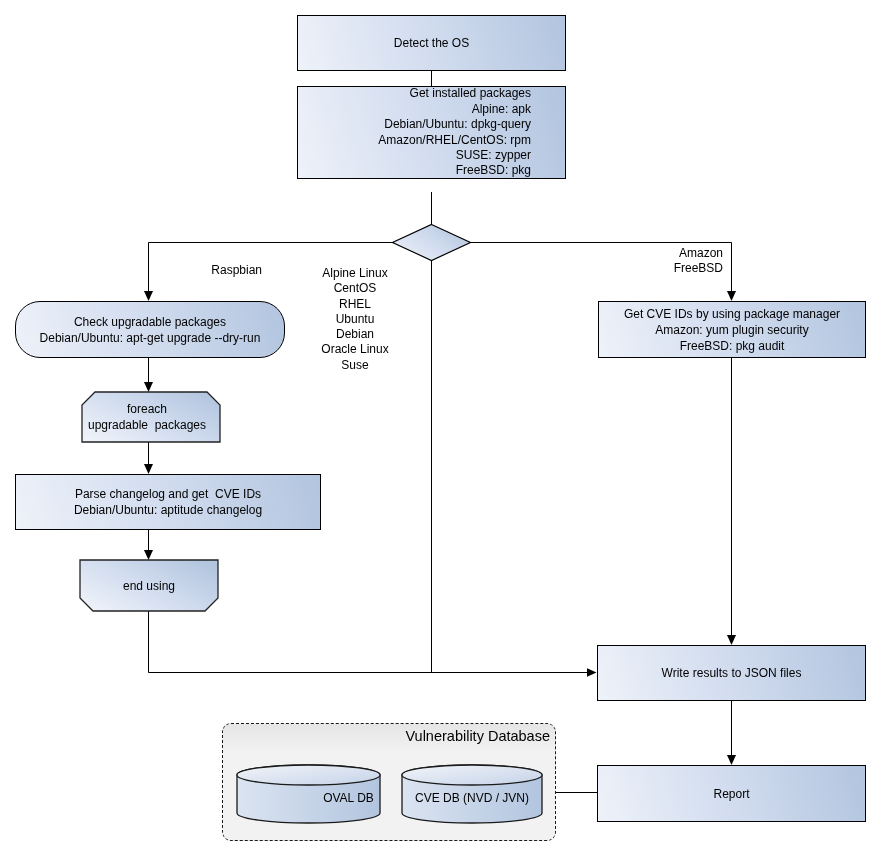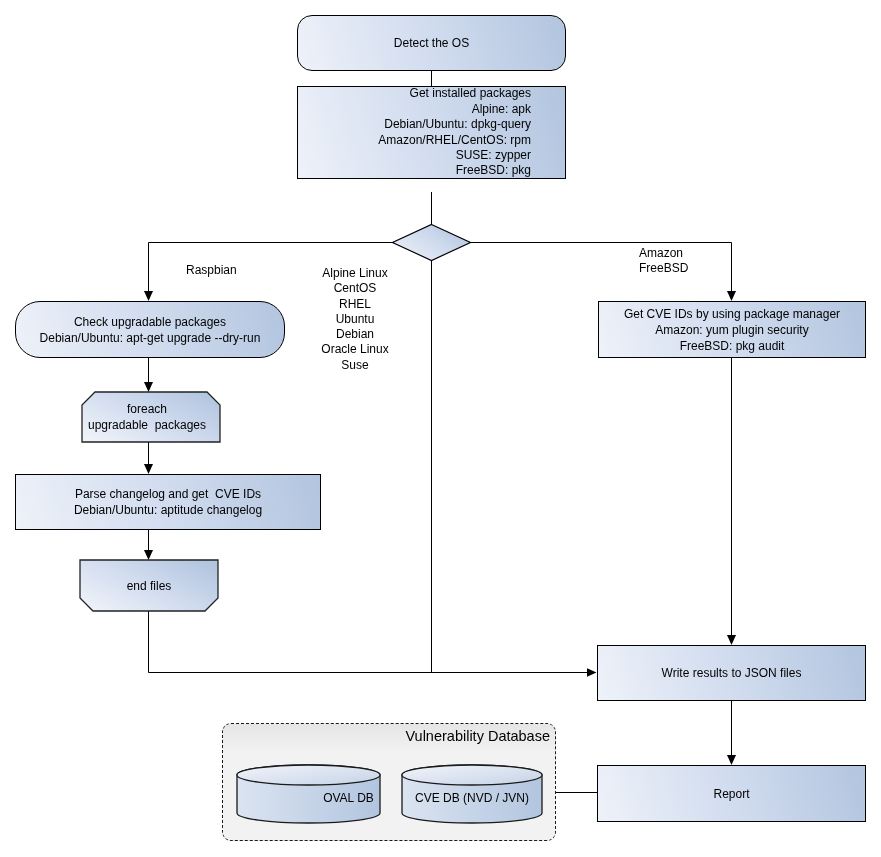--- a/index.html
+++ b/index.html
@@ -17,21 +17,21 @@
   }
   .node .tline{white-space:pre;}
   .node.right-text{align-items:flex-end;text-align:right;padding-right:34px;line-height:15.4px;}
   .shape-label{
     position:absolute;z-index:4;display:flex;flex-direction:column;
     justify-content:center;align-items:center;font-size:12px;line-height:16px;
     text-align:center;pointer-events:none;
   }
   .shape-label .tline{white-space:pre;}
   .edge-label{position:absolute;z-index:4;font-size:12px;line-height:14.5px;}
-  .edge-label.center{text-align:left;}
+  .edge-label.center{text-align:right;}
   .edge-label.right{text-align:center;line-height:15.3px;}
   #vuln-group{
     position:absolute;z-index:1;box-sizing:border-box;
     left:222px;top:723px;width:334px;height:118px;
     border:1.5px dashed #1a1a1a;border-radius:9px;
     background:linear-gradient(180deg,#e5e5e5 0%,#f2f2f2 24%,#f2f2f2 100%);
   }
   #vuln-group-title{
     position:absolute;z-index:4;left:226px;top:727px;width:324px;
     text-align:right;font-size:14.5px;line-height:18px;
@@ -88,21 +88,21 @@
       <path d="M237,775 L237,813 A71.5,10 0 0 0 380,813 L380,775 A71.5,10 0 0 0 237,775 Z" fill="url(#cylBodyGrad)" stroke="#1a1a1a" stroke-width="1.3"></path>
       <ellipse cx="308.5" cy="775" rx="71.5" ry="10" fill="url(#cylTopGrad)" stroke="#1a1a1a" stroke-width="1.3"></ellipse>
     </g>
 
     <g>
       <path d="M402,775 L402,813 A70,10 0 0 0 542,813 L542,775 A70,10 0 0 0 402,775 Z" fill="url(#cylBodyGrad)" stroke="#1a1a1a" stroke-width="1.3"></path>
       <ellipse cx="472" cy="775" rx="70" ry="10" fill="url(#cylTopGrad)" stroke="#1a1a1a" stroke-width="1.3"></ellipse>
     </g>
   </svg>
 
-  <div class="node" style="left:297px;top:15px;width:269px;height:56px;border-radius:15px;">
+  <div class="node" style="left:297px;top:15px;width:269px;height:56px;">
     <div class="tline">Detect the OS</div>
   </div>
 
   <div class="node right-text" style="left:297px;top:86px;width:269px;height:93px;">
     <div class="tline">Get installed packages</div>
     <div class="tline">Alpine: apk</div>
     <div class="tline">Debian/Ubuntu: dpkg-query</div>
     <div class="tline">Amazon/RHEL/CentOS: rpm</div>
     <div class="tline">SUSE: zypper</div>
     <div class="tline">FreeBSD: pkg</div>
@@ -131,21 +131,21 @@
   <div class="node" style="left:597px;top:765px;width:269px;height:57px;">
     <div class="tline">Report</div>
   </div>
 
   <div class="shape-label" style="left:82px;top:392px;width:130px;height:50px;">
     <div class="tline">foreach</div>
     <div class="tline">upgradable  packages</div>
   </div>
 
   <div class="shape-label" style="left:80px;top:560px;width:138px;height:51px;">
-    <div class="tline">end files</div>
+    <div class="tline">end using</div>
   </div>
 
   <div class="shape-label" style="left:237px;top:783px;width:143px;height:30px;padding-left:40px;">
     <div class="tline">OVAL DB</div>
   </div>
 
   <div class="shape-label" style="left:402px;top:783px;width:140px;height:30px;">
     <div class="tline">CVE DB (NVD / JVN)</div>
   </div>
 

